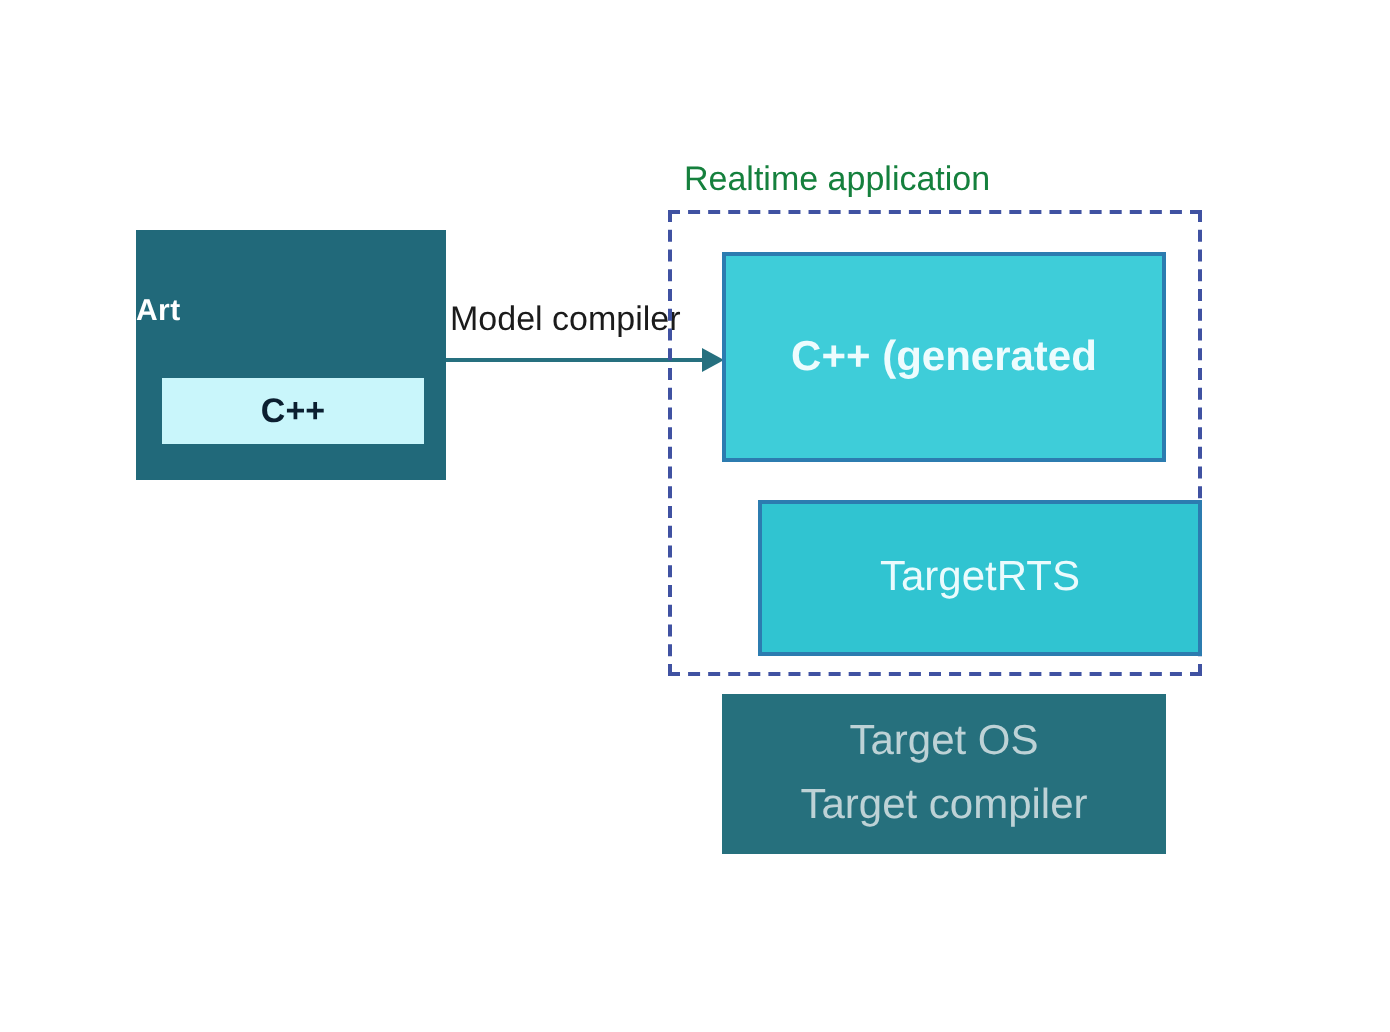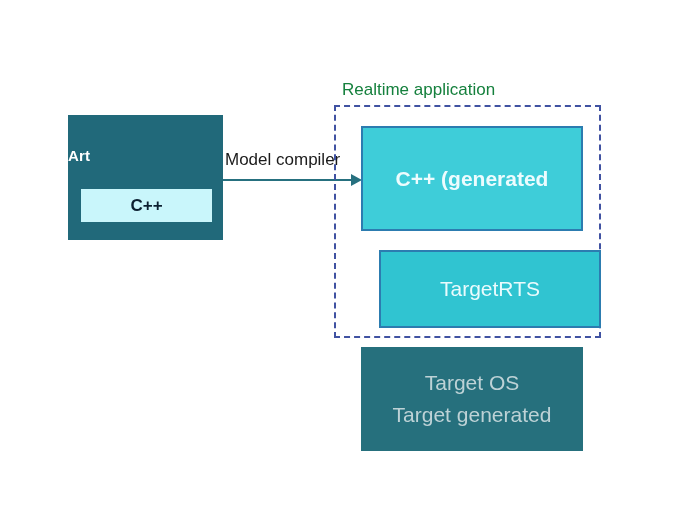--- a/index.html
+++ b/index.html
@@ -129,21 +129,21 @@
     font-weight: 300;
     margin-left: 18px;
   }
 
   
   .targetos-box {
     position: absolute;
     left: 361px;
     top: 347px;
     width: 222px;
-    height: 104px;
+    height: 80px;
     background: #26707d;
     display: flex;
     flex-direction: column;
     align-items: center;
     justify-content: center;
     color: #bdd2d6;
     font-size: 21px;
     font-weight: 300;
     line-height: 32px;
     text-align: center;
@@ -172,16 +172,16 @@
   <div class="cpp-gen-box">
     <div>C++ (generated</div>
   </div>
 
   <div class="targetrts-box">
     <span>TargetRTS</span>
   </div>
 
   <div class="targetos-box">
     <div>Target OS</div>
-    <div>Target generated</div>
+    <div>Target compiler</div>
   </div>
 
 </div>
 
 </body></html>

